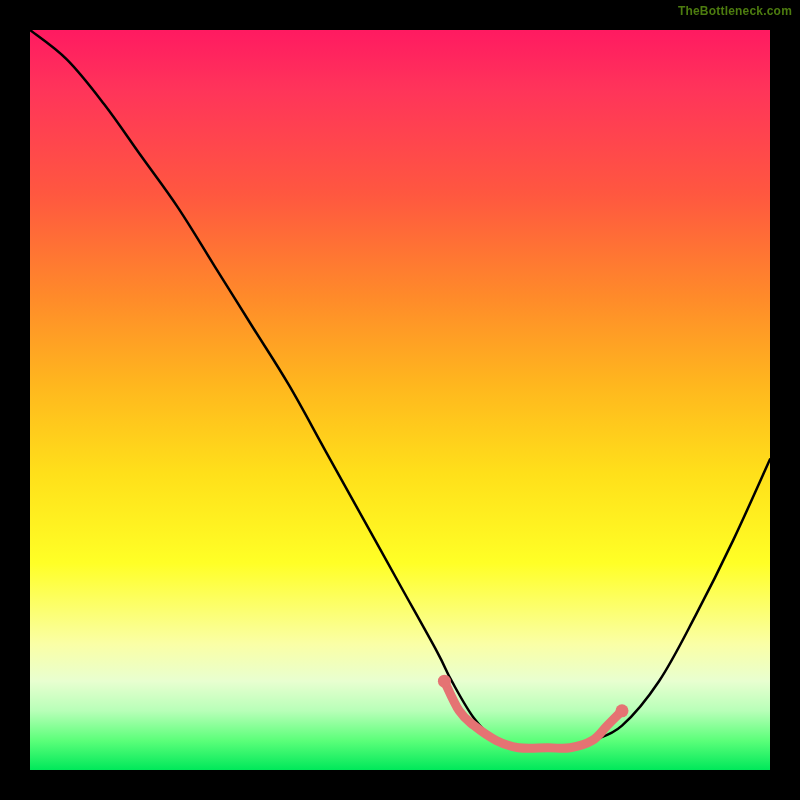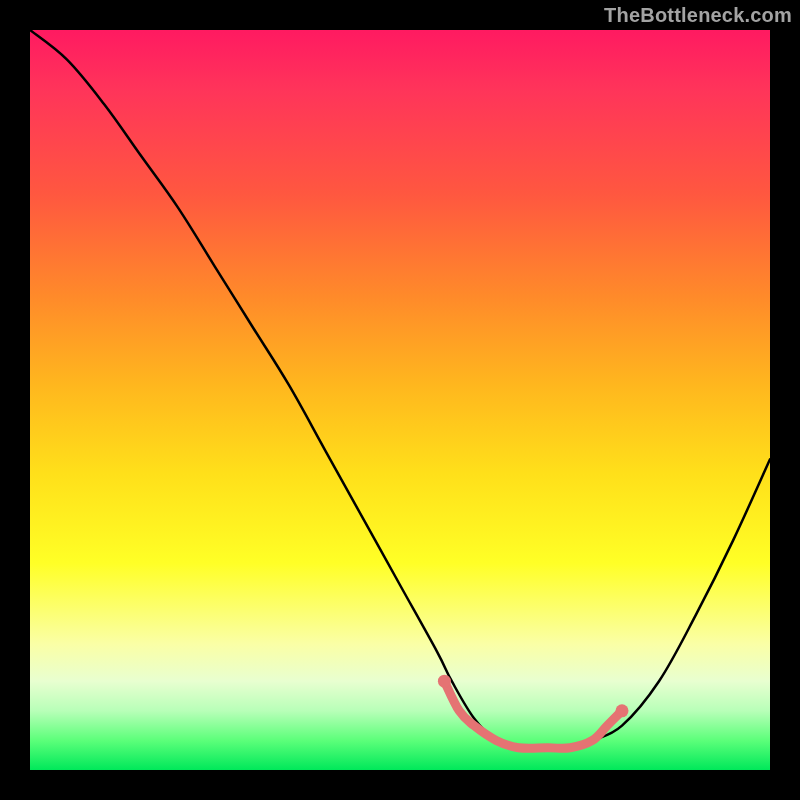--- a/index.html
+++ b/index.html
@@ -14,22 +14,22 @@
   .frame {
     position: relative;
     width: 800px;
     height: 800px;
     background: #000;
   }
   .watermark {
     position: absolute;
     top: 4px;
     right: 8px;
-    color: #a3a3a3;
-    font-size: 20px;
+    color: #4d7c0f;
+    font-size: 12px;
     font-weight: bold;
     letter-spacing: 0.2px;
     z-index: 10;
   }
   .plot-area {
     position: absolute;
     left: 30px;
     top: 30px;
     width: 740px;
     height: 740px;

